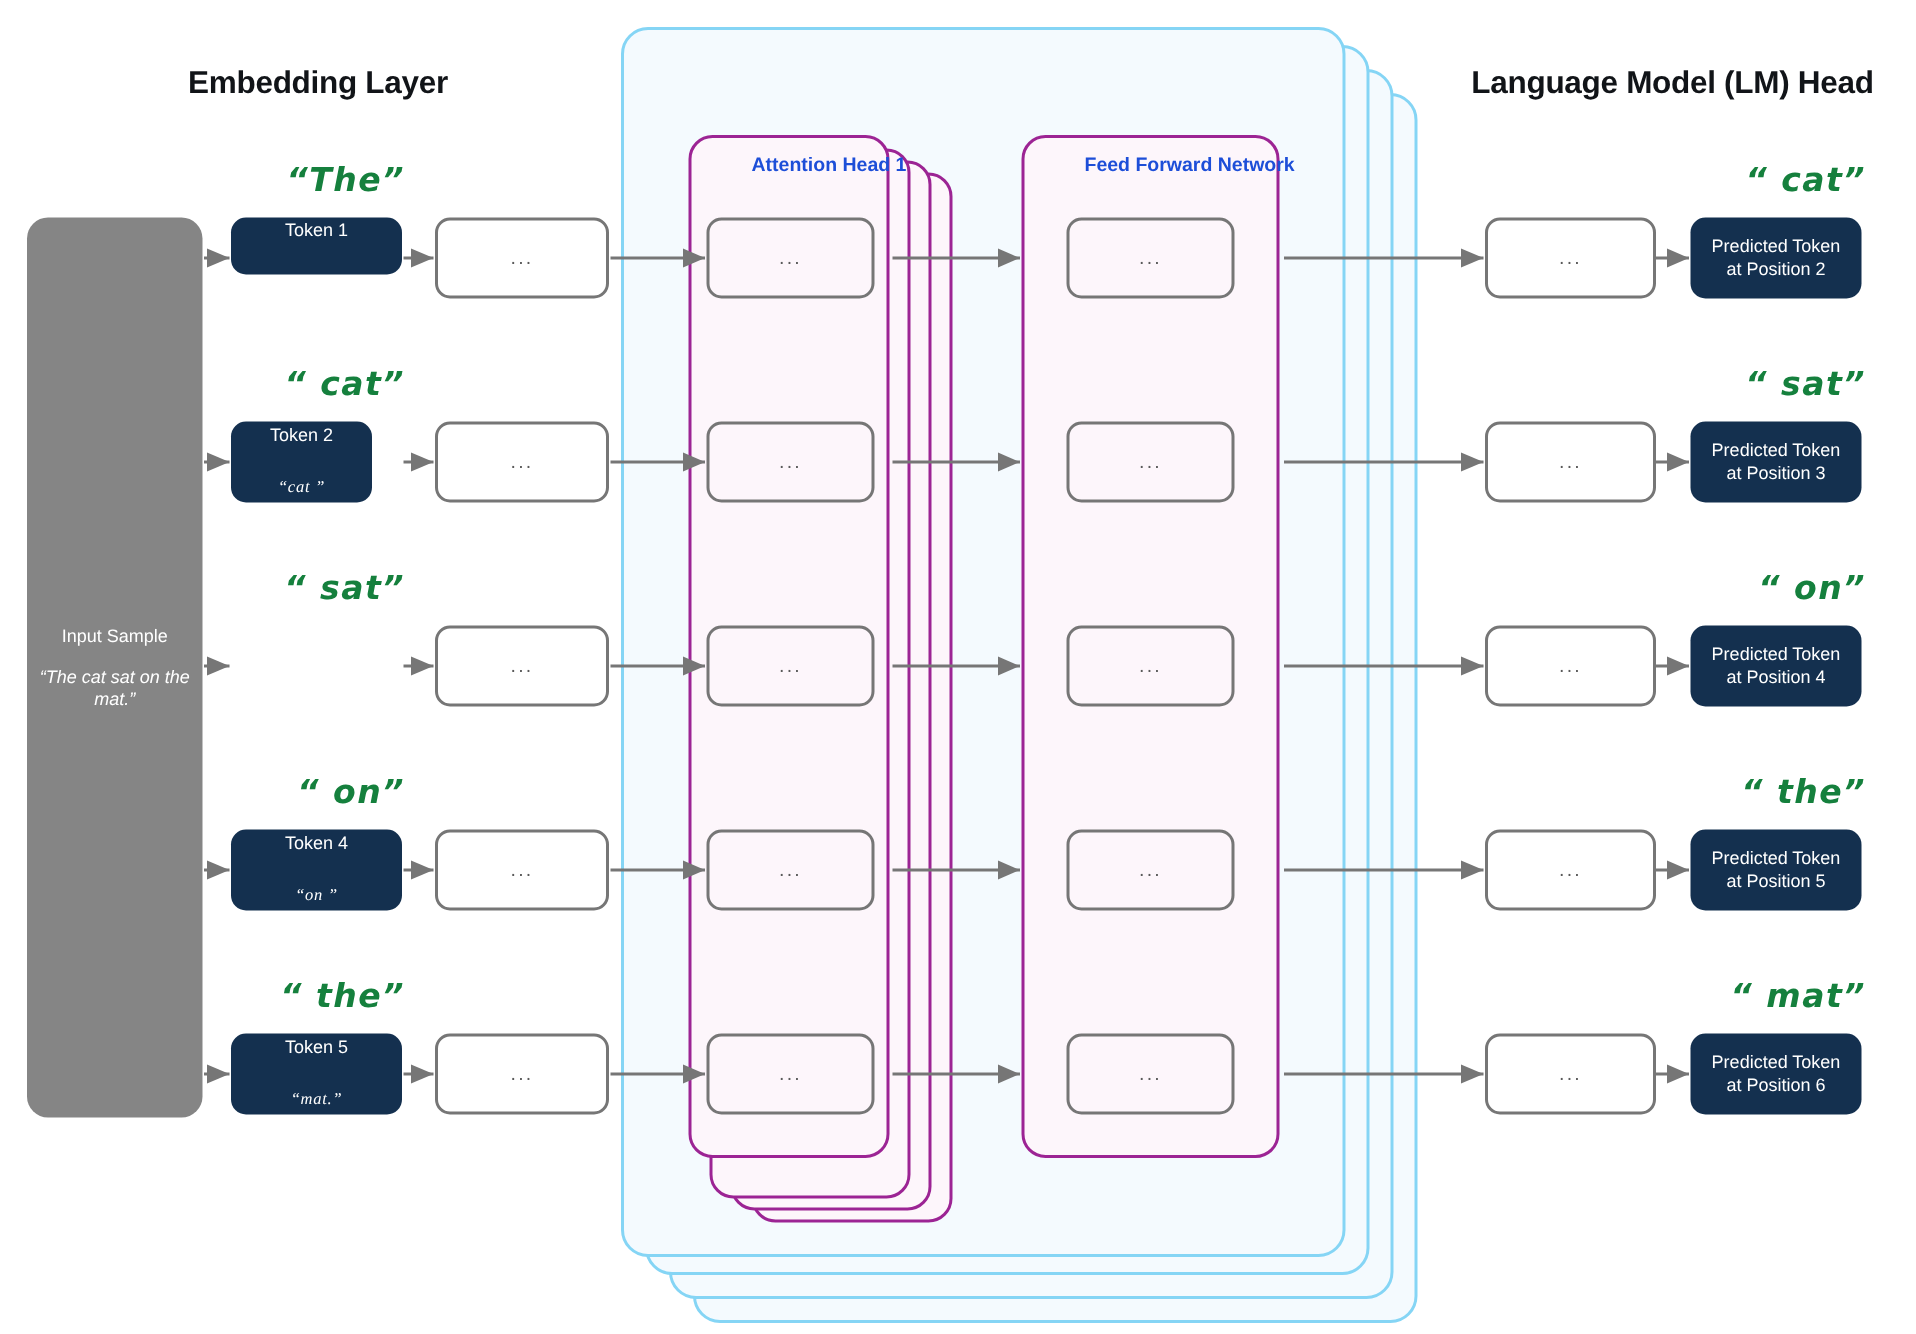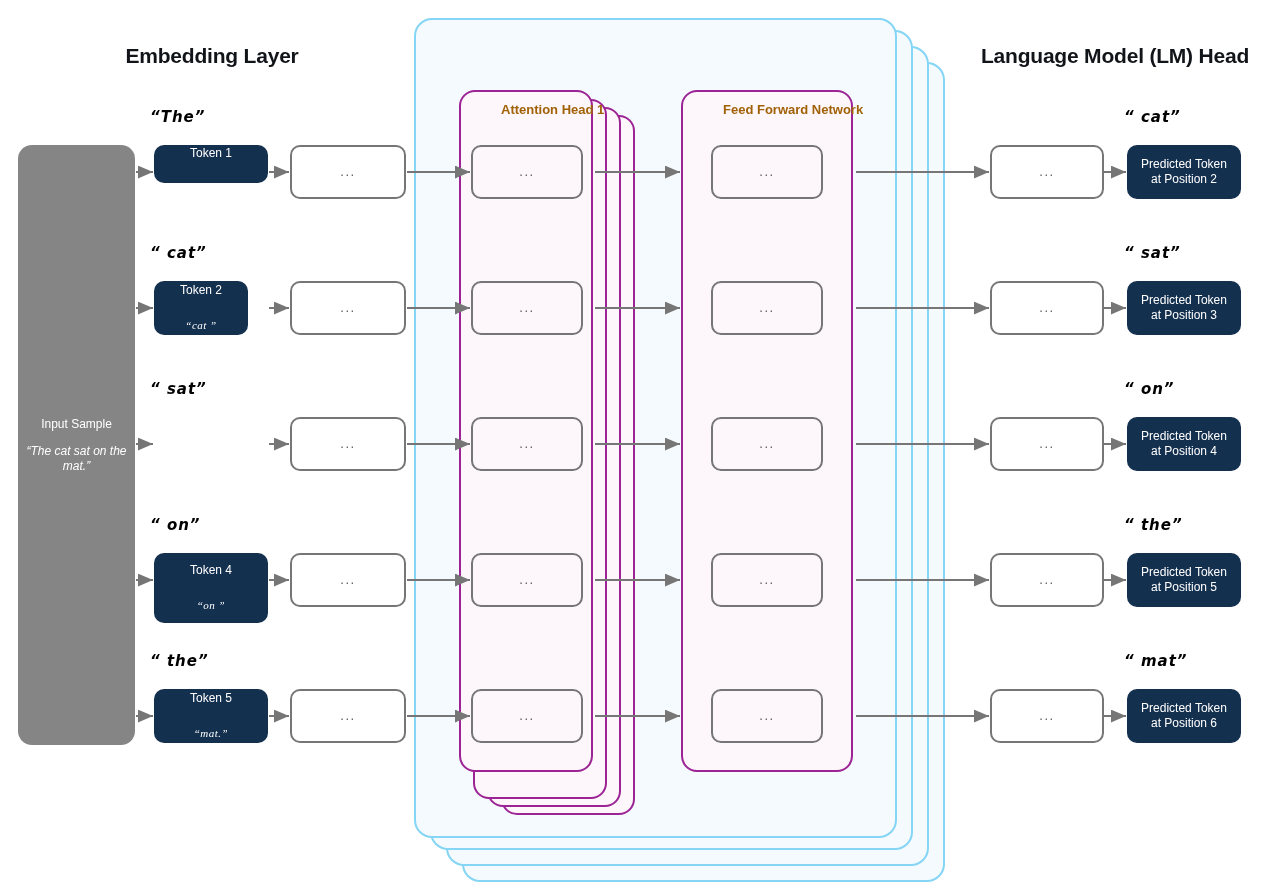--- a/index.html
+++ b/index.html
@@ -38,21 +38,21 @@
     border: 2px solid #9c2494;
     background: #fdf6fb;
     border-radius: 16px;
   }
   .subbox-label {
     position: absolute;
     top: 10px; left: 0; right: 0;
     text-align: center;
     font-size: 13px;
     font-weight: bold;
-    color: #a16207;
+    color: #1d4ed8;
     white-space: nowrap;
     padding-left: 40px;
   }
 
   
   .node {
     position: absolute;
     border-radius: 10px;
     display: flex;
     align-items: center;
@@ -93,27 +93,27 @@
     font-style: italic;
     font-weight: bold;
     letter-spacing: 0.5px;
     margin-top: 21px;
   }
   .hand-white { color: #ffffff; font-size: 11px; font-weight: normal; }
 
   
   .tag {
     position: absolute;
-    color: #000000;
+    color: #15803d;
     font-family: "DejaVu Sans", sans-serif;
     font-style: italic;
     font-weight: bold;
-    font-size: 15px;
+    font-size: 22px;
     letter-spacing: 1px;
-    text-align: left;
+    text-align: right;
     white-space: nowrap;
   }
 
   .sample-title { font-size: 12px; }
   .sample-text  { font-size: 12px; font-style: italic; margin-top: 12px; }
 
   svg.arrows { position: absolute; left:0; top:0; width:1277px; height:889px; pointer-events:none; }
 </style>
 </head>
 <body>
@@ -228,21 +228,21 @@
   <div class="node node-outline-pink" style="left:471px; top:417px; width:112px; height:54px; z-index:20;">...</div>
   <div class="node node-outline-pink" style="left:711px; top:417px; width:112px; height:54px; z-index:20;">...</div>
   <div class="node node-outline" style="left:990px; top:417px; width:114px; height:54px; z-index:20;">...</div>
   <div class="tag" style="left:1124px; top:380px; width:120px; z-index:25;">“ on”</div>
   <div class="node node-dark" style="left:1127px; top:417px; width:114px; height:54px; z-index:20; flex-direction:column;">
     <span>Predicted Token</span>
     <span>at Position 4</span>
   </div>
 
   <div class="tag" style="left:150px; top:516px; width:120px; z-index:25;">“ on”</div>
-  <div class="node node-dark" style="left:154px; top:553px; width:114px; height:70px; z-index:20; flex-direction:column;">
+  <div class="node node-dark" style="left:154px; top:553px; width:114px; height:54px; z-index:20; flex-direction:column;">
     <span>Token 4</span>
     <span class="hand hand-white">“on ”</span>
   </div>
   <div class="node node-outline" style="left:290px; top:553px; width:116px; height:54px; z-index:20;">...</div>
   <div class="node node-outline-pink" style="left:471px; top:553px; width:112px; height:54px; z-index:20;">...</div>
   <div class="node node-outline-pink" style="left:711px; top:553px; width:112px; height:54px; z-index:20;">...</div>
   <div class="node node-outline" style="left:990px; top:553px; width:114px; height:54px; z-index:20;">...</div>
   <div class="tag" style="left:1124px; top:516px; width:120px; z-index:25;">“ the”</div>
   <div class="node node-dark" style="left:1127px; top:553px; width:114px; height:54px; z-index:20; flex-direction:column;">
     <span>Predicted Token</span>

